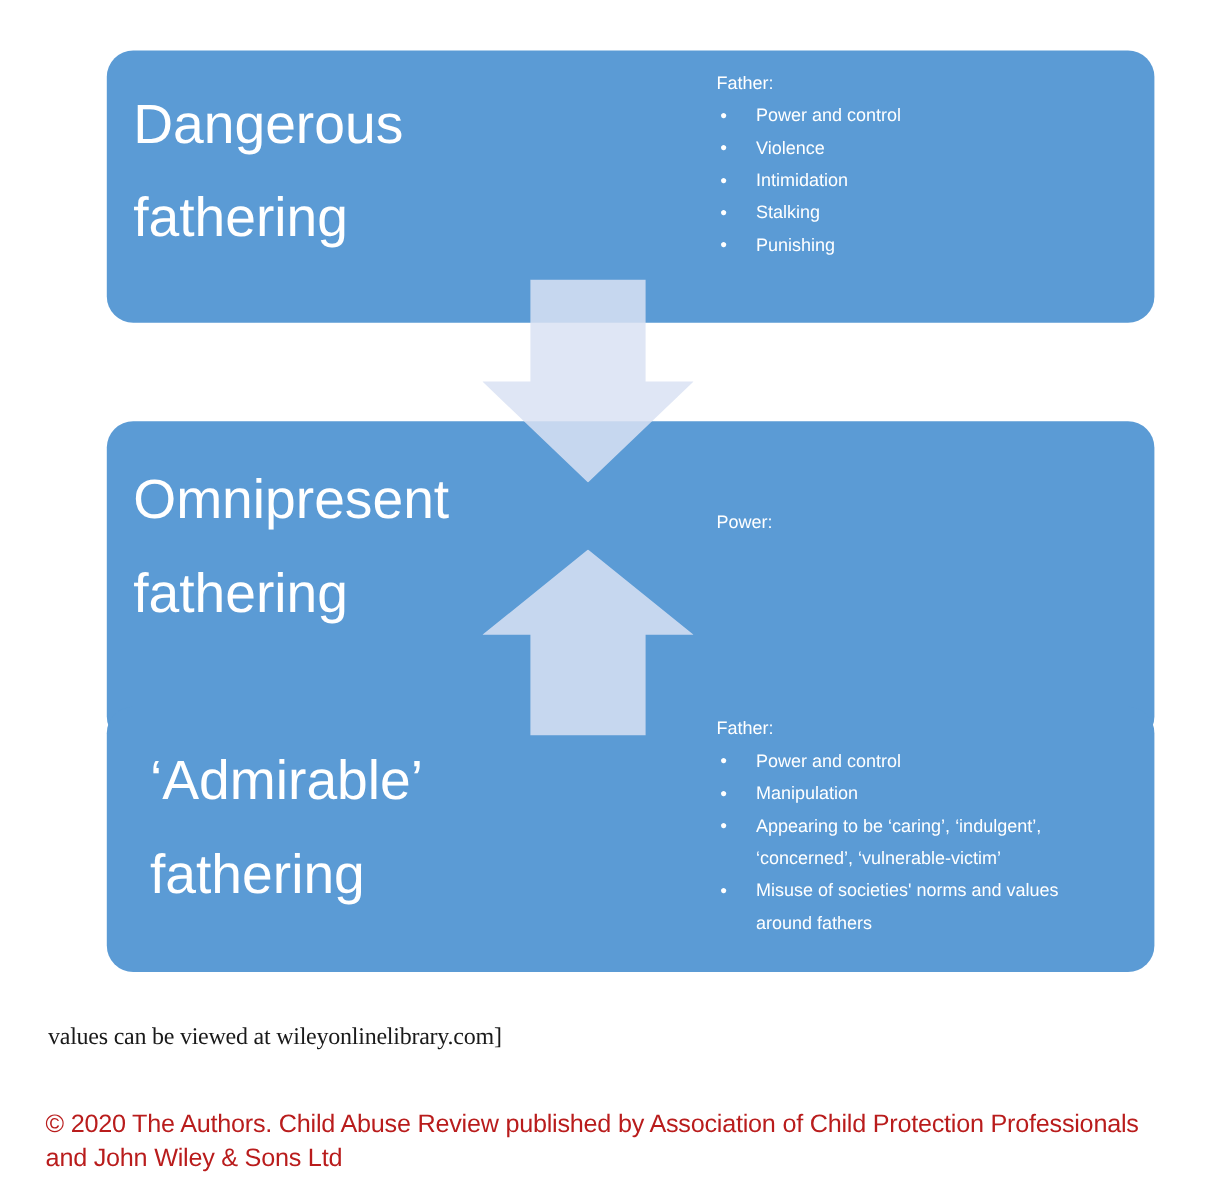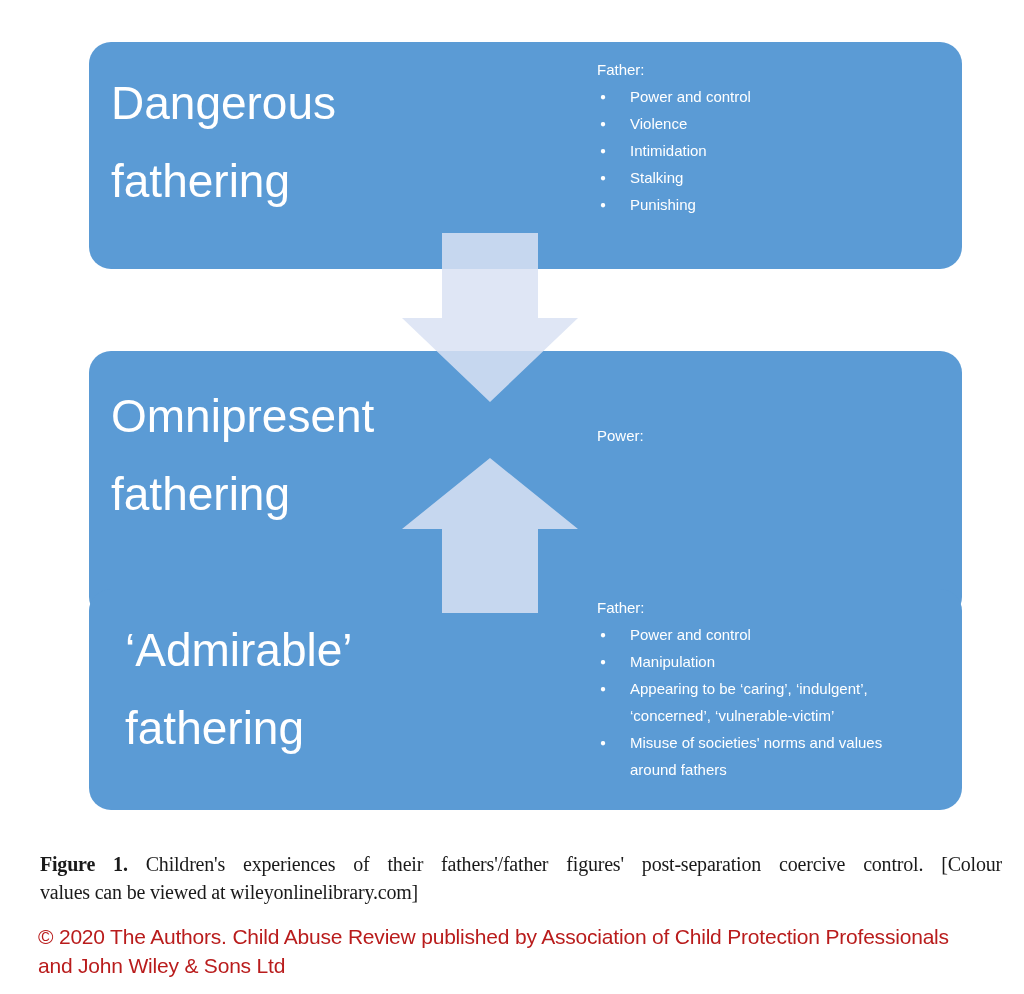--- a/index.html
+++ b/index.html
@@ -111,21 +111,20 @@
 
   <svg class="arrow arrow--down" width="176" height="169" viewBox="0 0 176 169" aria-hidden="true">
     <polygon points="40,0 136,0 136,85 176,85 88,169 0,85 40,85" fill="#d9e2f3" fill-opacity="0.85"></polygon>
   </svg>
 
   <svg class="arrow arrow--up" width="176" height="155" viewBox="0 0 176 155" aria-hidden="true">
     <polygon points="88,0 176,71 136,71 136,155 40,155 40,71 0,71" fill="#d9e2f3" fill-opacity="0.85"></polygon>
   </svg>
 
   <div class="caption">
-    <div class="caption-line1"><span class="caption-label">Figure 1.</span> <span>Children's experiences of their fathers'/father figures' post-separation coercive control. [Colour</span></div>
     <div class="caption-line2">values can be viewed at wileyonlinelibrary.com]</div>
   </div>
 
   <div class="copyright">
     <div>© 2020 The Authors. Child Abuse Review published by Association of Child Protection Professionals</div>
     <div>and John Wiley &amp; Sons Ltd</div>
   </div>
 
 </div>
 

